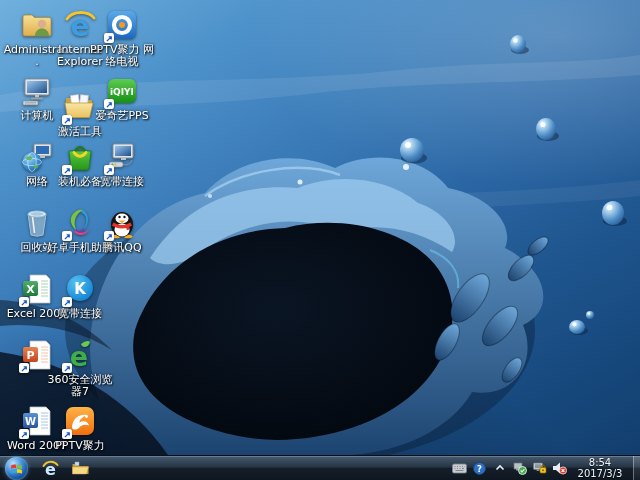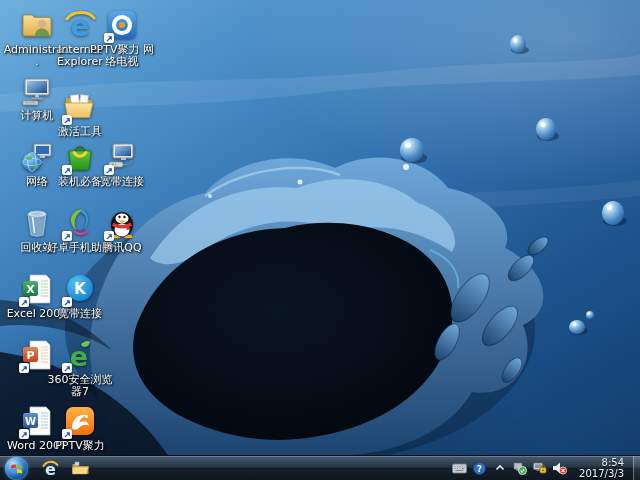--- a/index.html
+++ b/index.html
@@ -26,21 +26,21 @@
   #taskbar{position:absolute;left:0;bottom:0;width:640px;height:25px;display:flex;align-items:center;
     background:linear-gradient(180deg,#7d93a6 0%,#42556a 6%,#273645 45%,#141e2a 52%,#0f161f 100%);
     border-top:1px solid #0a0f16;}
   .orb{width:23px;height:23px;border-radius:50%;margin:0 7px 0 5px;flex:none;
     background:radial-gradient(circle at 35% 28%,#bfe2ff 0%,#5aa7e8 30%,#1c5fae 62%,#0a3a74 85%,#07264d 100%);
     box-shadow:inset 0 0 2px rgba(255,255,255,.6),0 0 4px rgba(120,190,255,.45);
     display:flex;align-items:center;justify-content:center;}
   .tb-app{width:30px;height:23px;display:flex;align-items:center;justify-content:center;flex:none;}
   .tray{margin-left:auto;display:flex;align-items:center;gap:5px;}
   .tray-ic{display:flex;align-items:center;justify-content:center;width:15px;height:15px;flex:none;}
-  .clock{text-align:right;font-size:10px;line-height:11px;color:#eef5fc;
+  .clock{text-align:center;font-size:10px;line-height:11px;color:#eef5fc;
     text-shadow:0 1px 1px rgba(0,0,0,.8);margin:0 4px;min-width:48px;}
   .showdesk{width:7px;height:25px;border-left:1px solid rgba(255,255,255,.35);
     background:linear-gradient(180deg,rgba(255,255,255,.14),rgba(255,255,255,.03));flex:none;}
 </style>
 </head>
 <body>
 
 <svg width="0" height="0" style="position:absolute">
   <defs>
     <linearGradient id="gFolder" x1="0" y1="0" x2="0" y2="1">
@@ -216,20 +216,34 @@
           </svg>
         <span class="sc">
             <svg viewBox="0 0 8 8">
               <path d="M1 7 L6 2 M3 2 h3 v3" stroke="#1a56c4" stroke-width="1.4" fill="none"></path>
             </svg>
           </span>
       </div>
       <div class="lbl">激活工具</div>
     </div>
 
+    <div class="dicon" style="left:88px;top:74px">
+      <div class="art">
+        <svg viewBox="0 0 34 34">
+            <rect x="3" y="5" width="28" height="24" rx="6" fill="url(#gIqiyi)"></rect>
+            <text x="17" y="21" text-anchor="middle" font-size="9" font-weight="bold" fill="#fff">iQIYI</text>
+          </svg>
+        <span class="sc">
+            <svg viewBox="0 0 8 8">
+              <path d="M1 7 L6 2 M3 2 h3 v3" stroke="#1a56c4" stroke-width="1.4" fill="none"></path>
+            </svg>
+          </span>
+      </div>
+      <div class="lbl">爱奇艺PPS</div>
+    </div>
 
     <div class="dicon" style="left:3px;top:140px">
       <div class="art">
         <svg viewBox="0 0 34 34">
             <rect x="14" y="4" width="17" height="12" rx="1" fill="#dfe3e8" stroke="#8b939c"></rect>
             <rect x="16" y="6" width="13" height="8" fill="#2e6db4"></rect>
             <rect x="20" y="16" width="5" height="2" fill="#b9c0c8"></rect>
             <circle cx="12" cy="22" r="9.5" fill="url(#gGlobe)"></circle>
             <ellipse cx="12" cy="22" rx="4.2" ry="9.5" fill="none" stroke="rgba(255,255,255,.65)" stroke-width=".8"></ellipse>
             <ellipse cx="12" cy="22" rx="9.5" ry="3.6" fill="none" stroke="rgba(255,255,255,.65)" stroke-width=".8"></ellipse>

